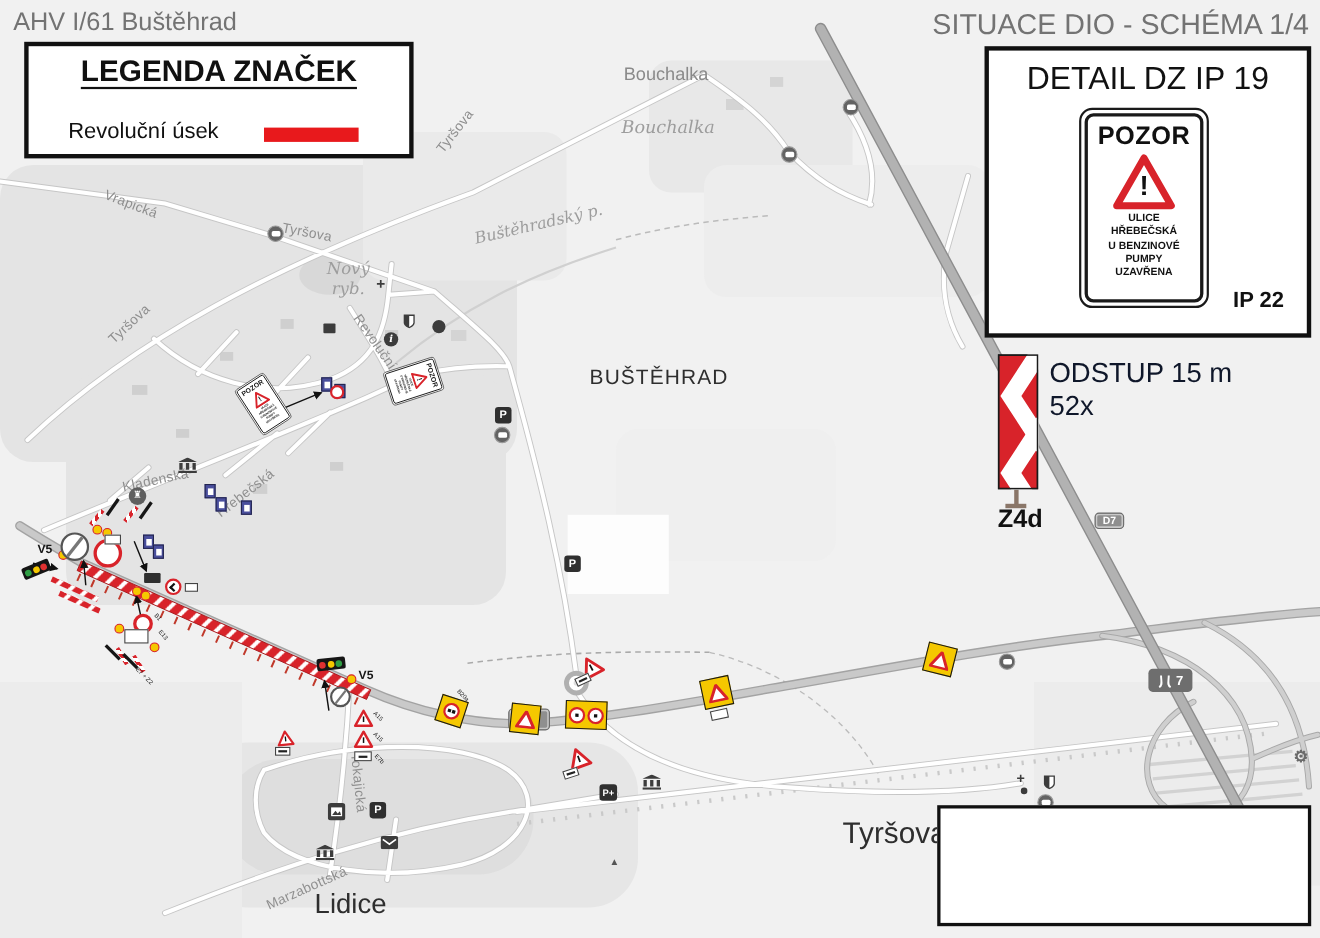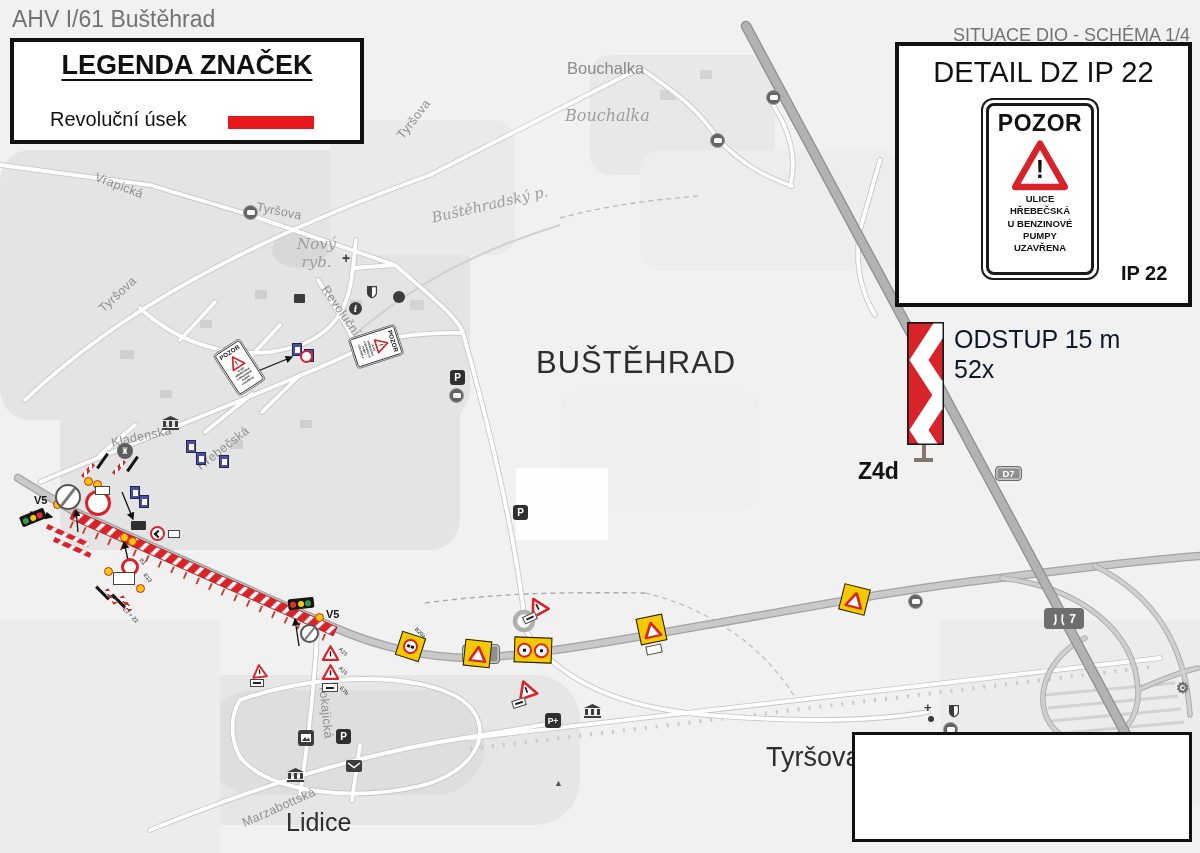--- a/index.html
+++ b/index.html
@@ -50,21 +50,21 @@
 
   
   .shield { position:absolute; background:#8f8f8f; border:1px solid #6b6b6b; border-radius:4px;
             color:#fff; font-weight:bold; display:flex; align-items:center; justify-content:center;
             box-shadow:inset 0 0 0 1.5px #c9c9c9; z-index:4; }
   .mbadge { position:absolute; background:#6e6e6e; border-radius:4px; color:#fff; font-weight:bold;
             display:flex; align-items:center; justify-content:center; gap:3px; z-index:4; }
 
   
   .z4d-note { position:absolute; font-size:25px; color:#0f172a; z-index:6; white-space:nowrap; }
-  .z4d-label { position:absolute; left:858px; top:458px; font-size:23px; font-weight:bold;
+  .z4d-label { position:absolute; left:907px; top:458px; font-size:23px; font-weight:bold;
                color:#111; z-index:6; }
   .z4d-post { position:absolute; left:922px; top:445px; width:4px; height:15px; background:#8a7668; z-index:5; }
   .z4d-foot { position:absolute; left:914px; top:458px; width:19px; height:4px; background:#8a7668; z-index:5; }
 
   
   .poi { position:absolute; z-index:4; display:flex; align-items:center; justify-content:center; }
   .poi.bus { width:15px; height:15px; border-radius:50%; background:#636363; border:1.5px solid #9b9b9b; }
   .bus-body { width:8px; height:5px; background:#fff; border-radius:1.5px; }
   .poi.p { width:15px; height:15px; background:#2f2f2f; border-radius:3px; color:#fff;
            font-weight:bold; font-size:10px; }
@@ -203,31 +203,31 @@
       <line x1="30" y1="512" x2="52" y2="517" marker-end="url(#ah)"></line>
       <line x1="122" y1="492" x2="133" y2="519" marker-end="url(#ah)"></line>
       <line x1="78" y1="532" x2="76" y2="510" marker-end="url(#ah)"></line>
       <line x1="128" y1="560" x2="124" y2="542" marker-end="url(#ah)"></line>
       <line x1="299" y1="646" x2="295" y2="619" marker-end="url(#ah)"></line>
       <line x1="258" y1="371" x2="292" y2="357" marker-end="url(#ah)"></line>
     </g>
   </svg>
 
   <div class="hdr" style="left:12px; top:6px;">AHV I/61 Buštěhrad</div>
-  <div class="hdr" style="right:10px; top:7px; font-size:18px; text-align:right;margin-top:18px;">SITUACE DIO - SCHÉMA 1/4</div>
-
-  <div class="panel" style="left:10px; top:38px; width:354px; height:106px;">
+  <div class="hdr" style="right:10px; top:7px; font-size:26px; text-align:right;">SITUACE DIO - SCHÉMA 1/4</div>
+
+  <div class="panel" style="left:22px; top:38px; width:354px; height:106px;">
     <div class="legend-title">LEGENDA ZNAČEK</div>
     <div class="legend-item-label">Revoluční úsek</div>
     <div class="legend-swatch"></div>
   </div>
 
 
   <div class="panel" style="left:895px; top:42px; width:297px; height:265px;">
-    <div class="detail-title">DETAIL DZ IP 22</div>
+    <div class="detail-title">DETAIL DZ IP 19</div>
     <div class="abs" style="left:82px; top:52px;">
       <div class="ip22">
         <div class="ip22-inner">
           <div class="ip22-title">POZOR</div>
           <div class="ip22-tri">
             <svg width="58" height="52" viewBox="0 0 100 90">
               <path d="M50 8 L93 83 L7 83 Z" fill="#fff" stroke="#d8232a" stroke-width="11" stroke-linejoin="round"></path>
             </svg>
             <span class="ip22-excl">!</span>
           </div>
@@ -258,21 +258,21 @@
 
   <div class="shield" style="left:462px; top:644px; width:38px; height:20px; font-size:12.5px;">61</div>
   <div class="shield" style="left:995px; top:466px; width:27px; height:15px; font-size:9.5px;">D7</div>
   <div class="mbadge" style="left:1044px; top:608px; width:40px; height:21px; font-size:12px;">
     <svg width="14" height="14" viewBox="0 0 16 15">
       <path d="M4 2 C4 8 6 12 2 14 M12 2 C12 8 10 12 14 14" stroke="#fff" stroke-width="2" fill="none"></path>
     </svg>
     <span>7</span>
   </div>
 
-  <div class="place-label" style="left:536px; top:333px; font-size:31px; letter-spacing:1px;margin-top:12px;">BUŠTĚHRAD</div>
+  <div class="place-label" style="left:536px; top:333px; font-size:19px; letter-spacing:1px;">BUŠTĚHRAD</div>
   <div class="place-label" style="left:286px; top:808px; font-size:25px;">Lidice</div>
   <div class="place-label" style="left:766px; top:742px; font-size:27px;">Tyršova</div>
   <div class="place-label" style="left:567px; top:59px; font-size:16.5px; color:#8a8a8a;">Bouchalka</div>
   <div class="water-label" style="left:565px; top:106px; font-size:16px;">Bouchalka</div>
   <div class="water-label" style="left:297px; top:235px; font-size:15px; text-align:center;">Nový
 ryb.</div>
   <div class="water-label" style="left:430px; top:210px; font-size:14.5px; transform:rotate(-13deg);">Buštěhradský p.</div>
 
   <div class="street-label" style="left:98px; top:170px; transform:rotate(21deg);">Vrapická</div>
   <div class="street-label" style="left:394px; top:133px; transform:rotate(-52deg);">Tyršova</div>

